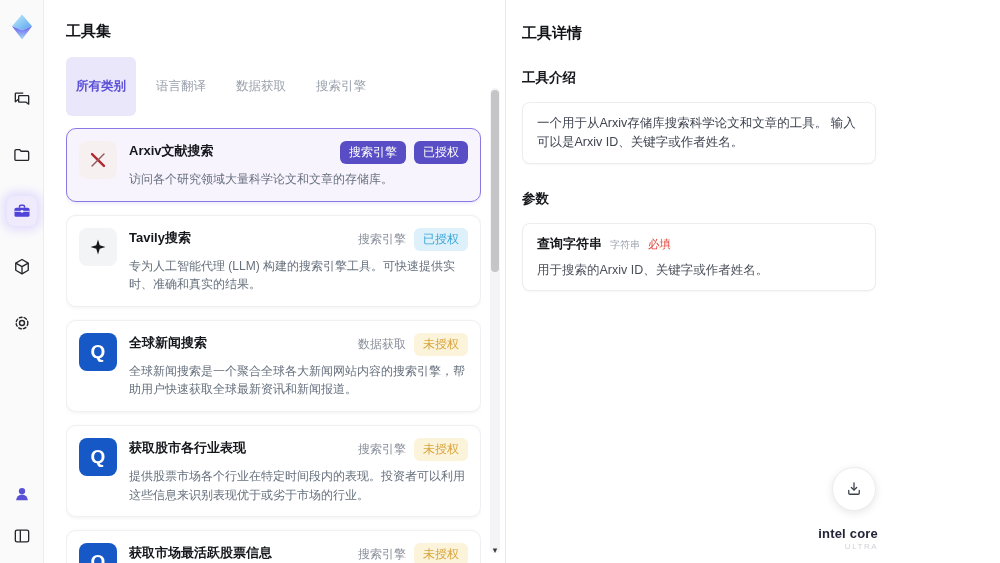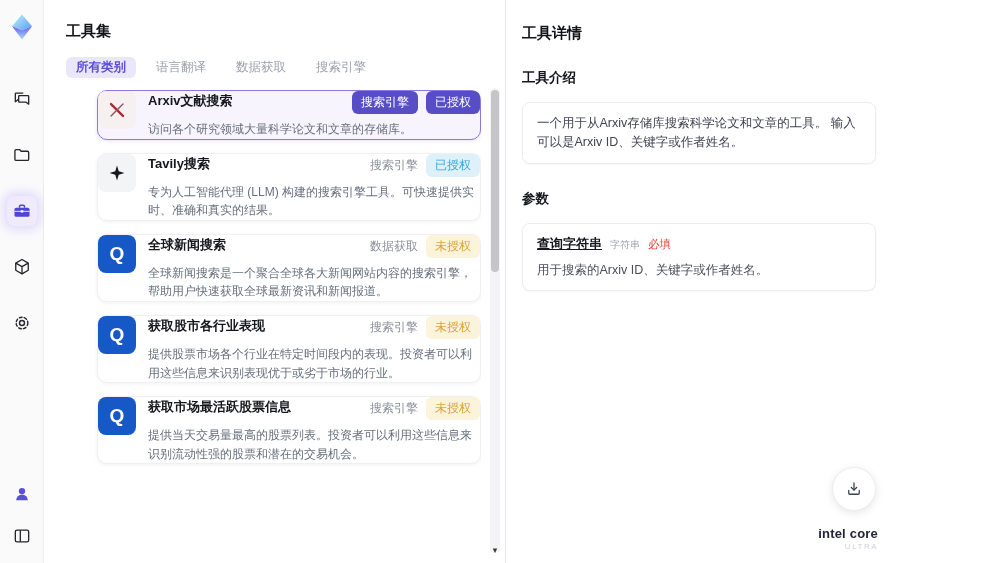--- a/index.html
+++ b/index.html
@@ -11,24 +11,24 @@
   .logo{width:30px;height:30px;margin-top:2px;}
   .rail-icons{margin-top:42px;display:flex;flex-direction:column;gap:26px;align-items:center;}
   .rail-btn{width:30px;height:30px;display:flex;align-items:center;justify-content:center;border-radius:8px;cursor:pointer;}
   .rail-btn.active{background:#efeafc;box-shadow:0 0 10px 4px rgba(196,181,253,.45);}
   .rail-bottom{margin-top:auto;display:flex;flex-direction:column;gap:12px;align-items:center;}
 
   
   .list-panel{width:461px;min-width:461px;box-sizing:border-box;padding:20px 24px 0 22px;position:relative;background:#fff;}
   .page-title{font-size:15px;font-weight:bold;margin:2px 0 0;color:#121418;}
   .tabs{display:flex;gap:10px;margin-top:16px;align-items:center;}
-  .tab{font-size:12.5px;color:#9aa1ac;padding:2px 10px;border-radius:6px;border:none;background:transparent;cursor:pointer;font-family:inherit;}
+  .tab{font-size:12.5px;color:#9aa1ac;padding:21px 10px;border-radius:6px;border:none;background:transparent;cursor:pointer;font-family:inherit;}
   .tab.active{background:#ebe7fb;color:#5a4fd6;font-weight:bold;}
   .tool-list{margin-top:12px;display:flex;flex-direction:column;gap:13px;width:415px;height:452px;overflow:hidden;}
-  .tool-card{position:relative;display:flex;gap:12px;background:#fff;border:1px solid #f0f0f3;border-radius:10px;padding:0;box-shadow:0 1px 4px rgba(0,0,0,.06);cursor:pointer;box-sizing:border-box;margin-left:31px;}
+  .tool-card{position:relative;display:flex;gap:12px;background:#fff;border:1px solid #f0f0f3;border-radius:10px;padding:12px;box-shadow:0 1px 4px rgba(0,0,0,.06);cursor:pointer;box-sizing:border-box;}
   .tool-card.selected{background:#f8f4fe;border:1px solid #8a79e3;box-shadow:0 1px 4px rgba(122,92,220,.18);}
   .tool-icon{width:38px;height:38px;border-radius:8px;display:flex;align-items:center;justify-content:center;flex-shrink:0;background:#f3f4f6;overflow:hidden;}
   .tool-icon.ic-arxiv{background:#f7f0f1;}
   .tool-icon.ic-tavily{background:#f3f4f6;}
   .tool-icon.ic-blue{background:#1659c6;}
   .qmark{color:#fff;font-weight:bold;font-size:19px;font-family:"Liberation Sans",sans-serif;}
   .tool-main{flex:1;min-width:0;}
   .tool-head{display:flex;justify-content:space-between;align-items:flex-start;gap:8px;}
   .tool-name{font-size:13px;font-weight:bold;color:#15171c;padding-top:1px;}
   .tool-badges{display:flex;gap:8px;align-items:center;flex-shrink:0;}
@@ -44,21 +44,21 @@
   .scroll-thumb{position:absolute;top:2px;left:1px;width:8px;height:182px;background:#c5c5c8;border-radius:4px;cursor:grab;}
   .scroll-arrow{position:absolute;bottom:-2px;left:0;width:10px;text-align:center;font-size:9px;color:#3a3a3a;line-height:10px;cursor:pointer;}
 
   
   .detail-panel{flex:1;border-left:1px solid #e8e8ea;box-sizing:border-box;padding:22px 20px 0 16px;position:relative;background:#fff;}
   .detail-title{font-size:15px;font-weight:bold;margin:2px 0 0;color:#121418;}
   .section-h{font-size:13.5px;font-weight:bold;margin-top:26px;color:#15171c;}
   .info-box{margin-top:15px;background:#fff;border:1px solid #ededf0;border-radius:8px;padding:11px 14px;box-shadow:0 1px 2px rgba(0,0,0,.04);}
   .intro-text{font-size:12.5px;color:#3f4450;line-height:1.5;}
   .param-head{display:flex;gap:8px;align-items:baseline;}
-  .param-name{font-size:13px;font-weight:bold;color:#15171c;text-decoration:underline;}
+  .param-name{font-size:13px;font-weight:bold;color:#15171c;}
   .param-type{font-size:10px;color:#9aa0ab;}
   .param-req{font-size:11.5px;color:#e0443c;}
   .param-desc{margin-top:9px;font-size:12.5px;color:#4a4f5a;}
 
   .fab{position:absolute;right:20px;bottom:52px;width:42px;height:42px;border-radius:50%;background:#fff;border:1px solid #ededf0;box-shadow:0 2px 8px rgba(0,0,0,.10);display:flex;align-items:center;justify-content:center;cursor:pointer;}
   .brand{position:absolute;right:18px;bottom:12px;text-align:right;line-height:1.15;}
   .brand-main{font-size:13px;font-weight:bold;color:#23233a;letter-spacing:.2px;text-align:right;}
   .brand-sub{font-size:8px;color:#d2d2d9;letter-spacing:1.5px;text-transform:uppercase;}
 </style>
 </head>

